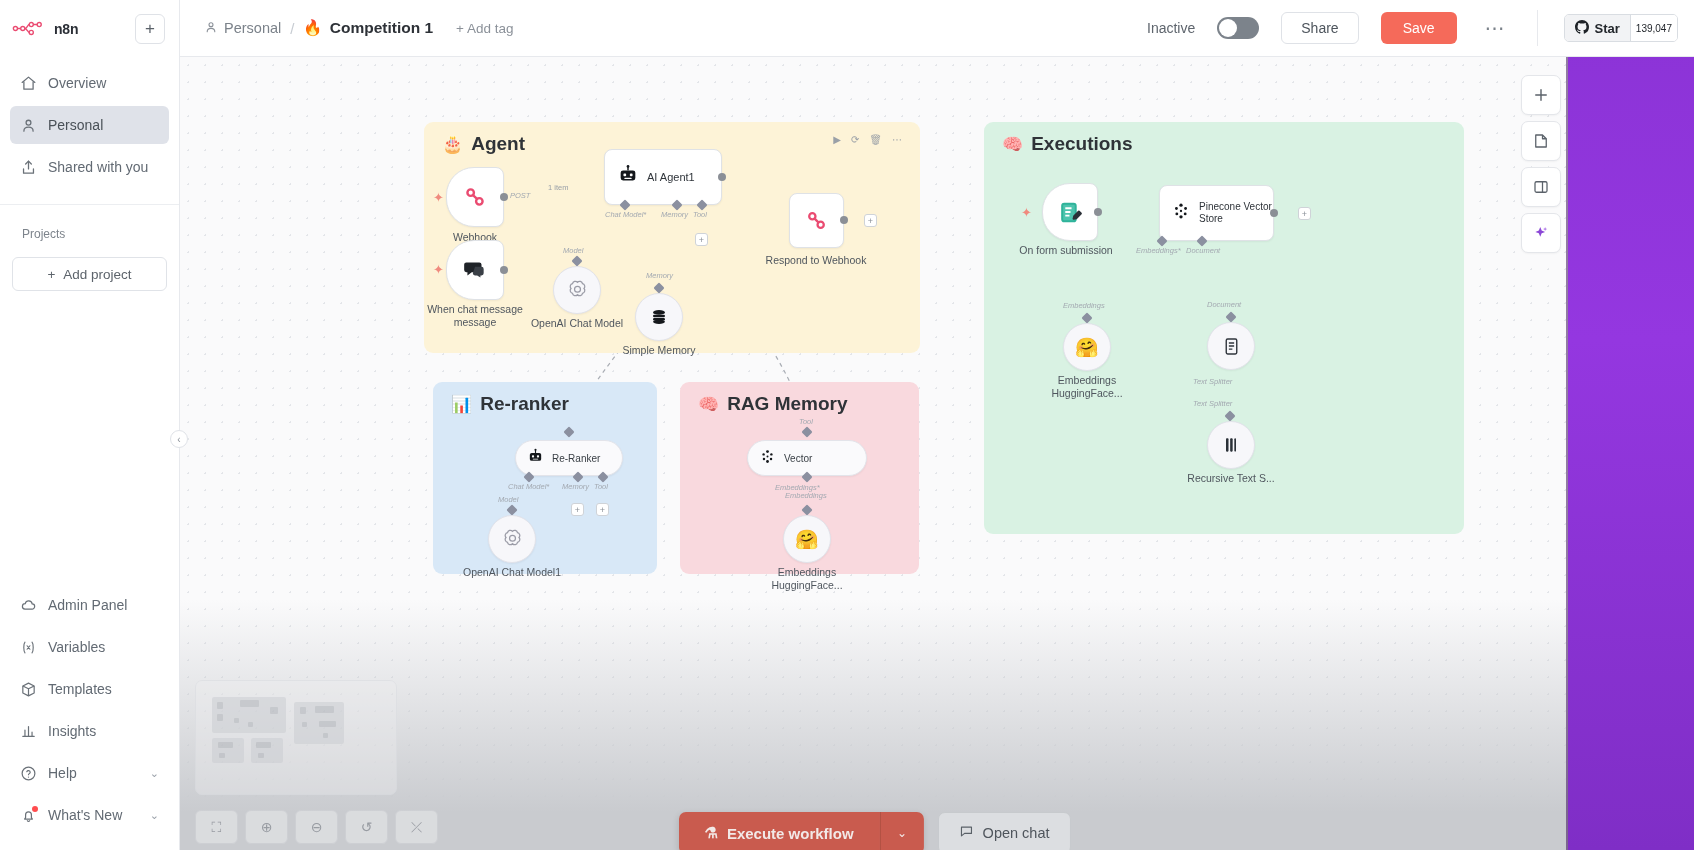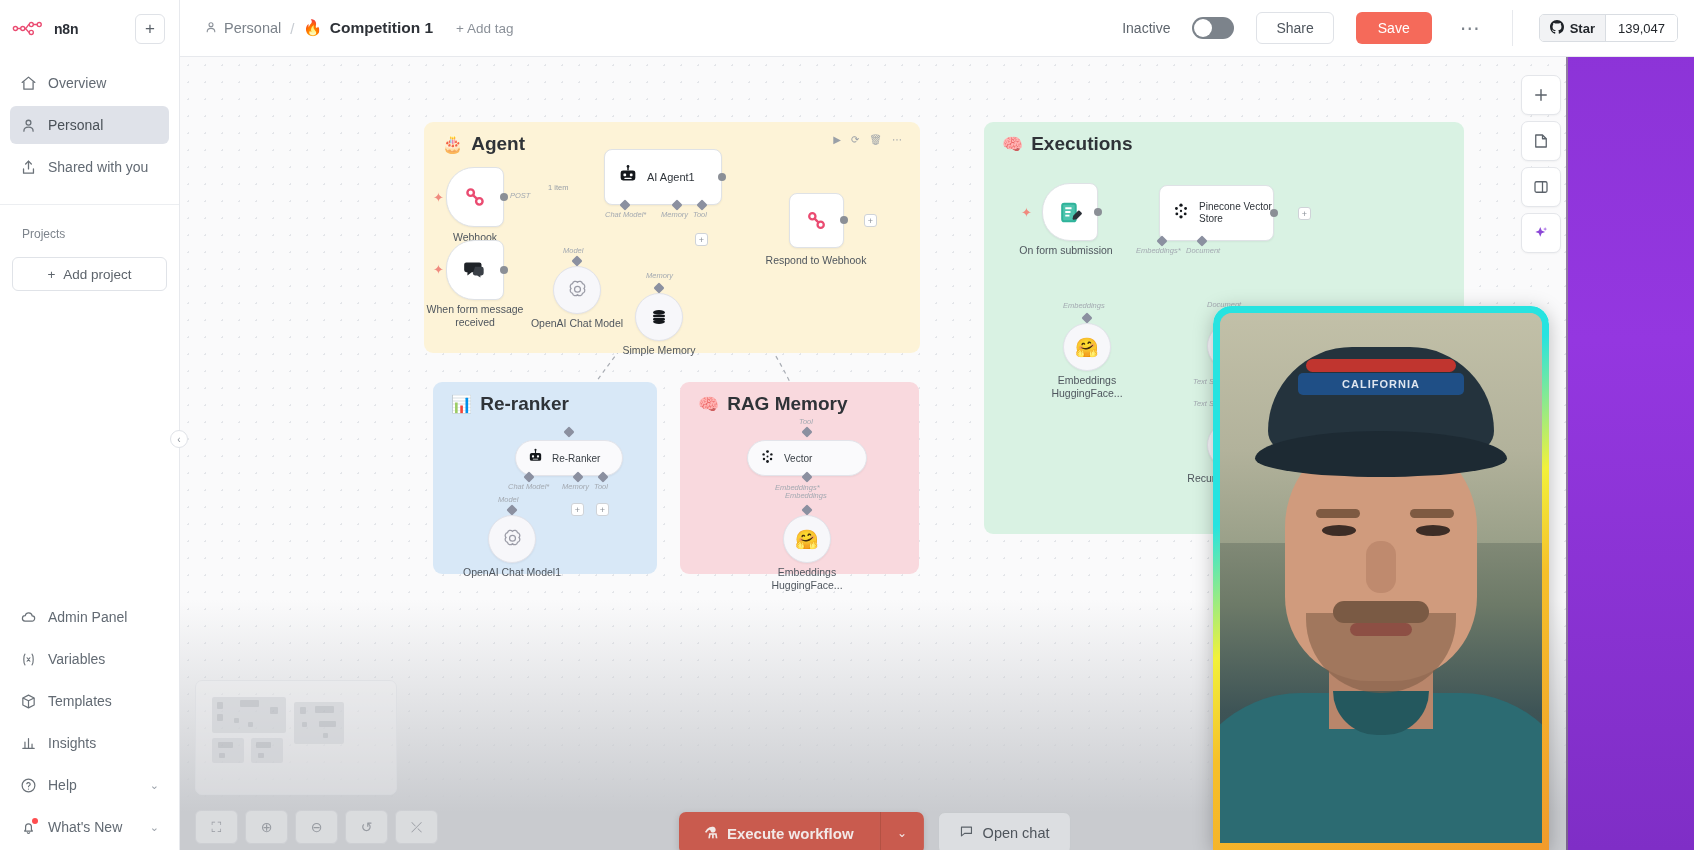--- a/index.html
+++ b/index.html
@@ -39,21 +39,21 @@
   .sb-ico svg { width:17px; height:17px; display:block; }
   .sb-divider { height:1px; background:#eceef1; margin:14px 0 0 0; }
   .sb-section-label { font-size:12px; color:#7d848c; padding:22px 22px 8px; }
   .sb-addproject {
     margin:8px 12px 0; height:34px;
     border:1px solid #e0e3e8; border-radius:6px; background:#fff;
     display:flex; align-items:center; justify-content:center; gap:8px;
     font-size:13.5px; color:#5c636b; cursor:pointer;
   }
   .sb-spacer { flex:1 1 auto; }
-  .sb-bottom { padding-bottom:0; }
+  .sb-bottom { padding-bottom:12px; }
   .sb-chev { margin-left:auto; color:#9aa1a9; font-size:11px; }
   .sb-bell-wrap { position:relative; }
   .sb-dot { position:absolute; right:-1px; top:-1px; width:6px; height:6px; border-radius:50%; background:#ff4d4f;}
 
   
   .collapse-handle {
     position:absolute; left:170px; top:430px; width:18px; height:18px;
     border-radius:50%; background:#fff; border:1px solid #e0e3e8;
     display:flex; align-items:center; justify-content:center;
     font-size:10px; color:#8b9199; cursor:pointer; z-index:40;
@@ -86,22 +86,22 @@
     background:#f56a5a; color:#fff; font-size:14px; cursor:pointer;
   }
   .btn-dots { font-size:20px; color:#7b828a; cursor:pointer; padding:0 6px; line-height:10px; }
   .gh-sep { width:1px; height:36px; background:#e7e9ed; margin:0 4px; }
   .gh-star {
     display:flex; align-items:stretch; height:28px;
     border:1px solid #d9dde2; border-radius:5px; overflow:hidden; cursor:pointer;
   }
   .gh-star .lbl { display:flex; align-items:center; gap:6px; padding:0 10px; background:#f2f3f5;
     font-size:13px; font-weight:600; color:#23272c; }
-  .gh-star .cnt { display:flex; align-items:center; padding:0 12px; background:#fff;
-    font-size:13px; color:#23272c; border-left:1px solid #d9dde2; }
+  .gh-star .cnt { display:flex; align-items:center; padding:0 5px; background:#fff;
+    font-size:10px; color:#23272c; border-left:1px solid #d9dde2; }
 
   
   #tabs {
     position:absolute; left:716px; top:46px; height:31px;
     background:#e4e6ea; border-radius:7px; padding:3px;
     display:flex; gap:2px; z-index:30;
   }
   .tab {
     padding:0 16px; height:25px; display:flex; align-items:center;
     font-size:13.5px; color:#6d747c; border-radius:5px; cursor:pointer;
@@ -544,21 +544,21 @@
     <div class="node-label" style="left:230px; top:174px;">Webhook</div>
 
     <div class="sparkle" style="left:253px; top:205px;">✦</div>
     <div class="node-trigger" style="left:266px; top:183px; width:58px; height:60px;">
       <svg viewBox="0 0 24 24" width="26" height="26" fill="#1f2328">
         <path d="M4 5h12a2 2 0 0 1 2 2v5a2 2 0 0 1-2 2H9l-4 3v-3H4a2 2 0 0 1-2-2V7a2 2 0 0 1 2-2Z"></path>
         <path d="M12 9h6a2 2 0 0 1 2 2v4a2 2 0 0 1-2 2h-1v2l-3-2h-2a2 2 0 0 1-2-2Z" fill="#3a3f46"></path>
       </svg>
     </div>
     <div class="dotport" style="left:320px; top:209px;"></div>
-    <div class="node-label" style="left:230px; top:246px;">When form message received</div>
+    <div class="node-label" style="left:230px; top:246px;">When chat message message</div>
 
     <div class="node-rect" style="left:424px; top:92px; width:118px; height:56px; padding-left:12px;">
       <span>
         <svg viewBox="0 0 24 24" width="22" height="22" fill="#15181c">
           <rect x="4" y="7" width="16" height="11" rx="2.6"></rect>
             <rect x="11.2" y="3" width="1.6" height="4"></rect>
           <circle cx="12" cy="2.6" r="1.5"></circle>
           <rect x="7" y="10.4" width="3" height="3" rx="1" fill="#fff"></rect>
           <rect x="14" y="10.4" width="3" height="3" rx="1" fill="#fff"></rect>
           <rect x="8" y="15" width="8" height="1.4" rx=".7" fill="#fff"></rect>
@@ -820,37 +820,14 @@
           <path d="M11 4l1.9 4.6L17.5 10.5 12.9 12.4 11 17l-1.9-4.6L4.5 10.5 9.1 8.6Z"></path>
           <path d="M17.5 4l.8 1.9 1.9.8-1.9.8-.8 1.9-.8-1.9L14.8 6.7l1.9-.8Z" fill="#b07ae8"></path>
         </svg>
       </div>
     </div>
   </div>
 
   <div id="purple-edge"></div>
   <div id="purple"></div>
 
-  <div id="webcam">
-    <div class="frame">
-      <div class="inner">
-        <div class="p-bg-wall"></div>
-        <div class="p-shirt"></div>
-        <div class="p-neck"></div>
-        <div class="p-collar"></div>
-        <div class="p-face"></div>
-        <div class="p-beard"></div>
-        <div class="p-hat"></div>
-        <div class="p-hat-stripe1"></div>
-        <div class="p-hat-stripe2">CALIFORNIA</div>
-        <div class="p-brim"></div>
-        <div class="p-brow-l"></div>
-        <div class="p-brow-r"></div>
-        <div class="p-eye-l"></div>
-        <div class="p-eye-r"></div>
-        <div class="p-nose"></div>
-        <div class="p-stache"></div>
-        <div class="p-mouth"></div>
-      </div>
-    </div>
-  </div>
 
 </div>
 
 </body></html>

